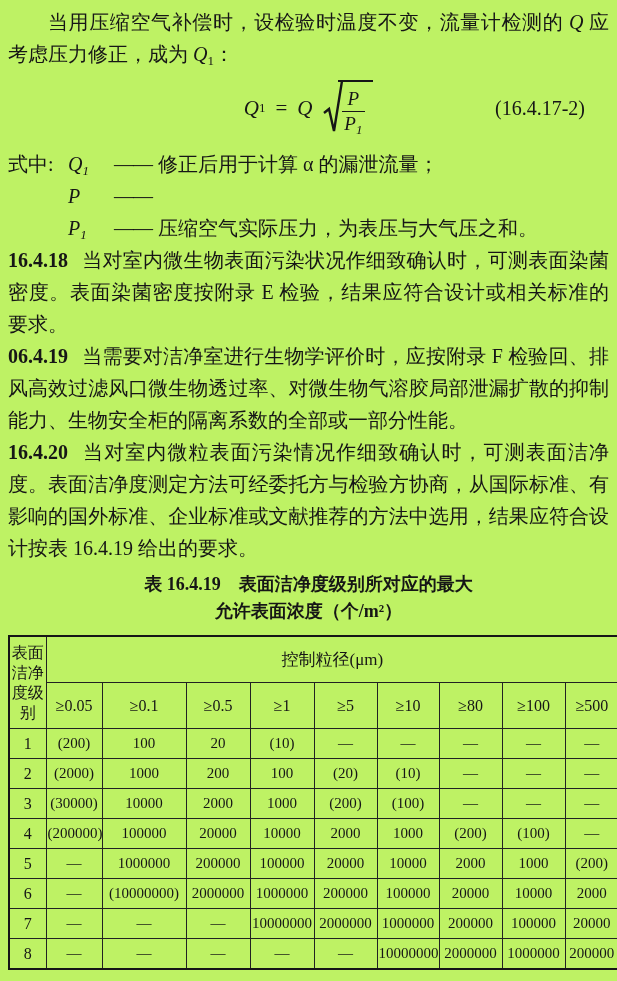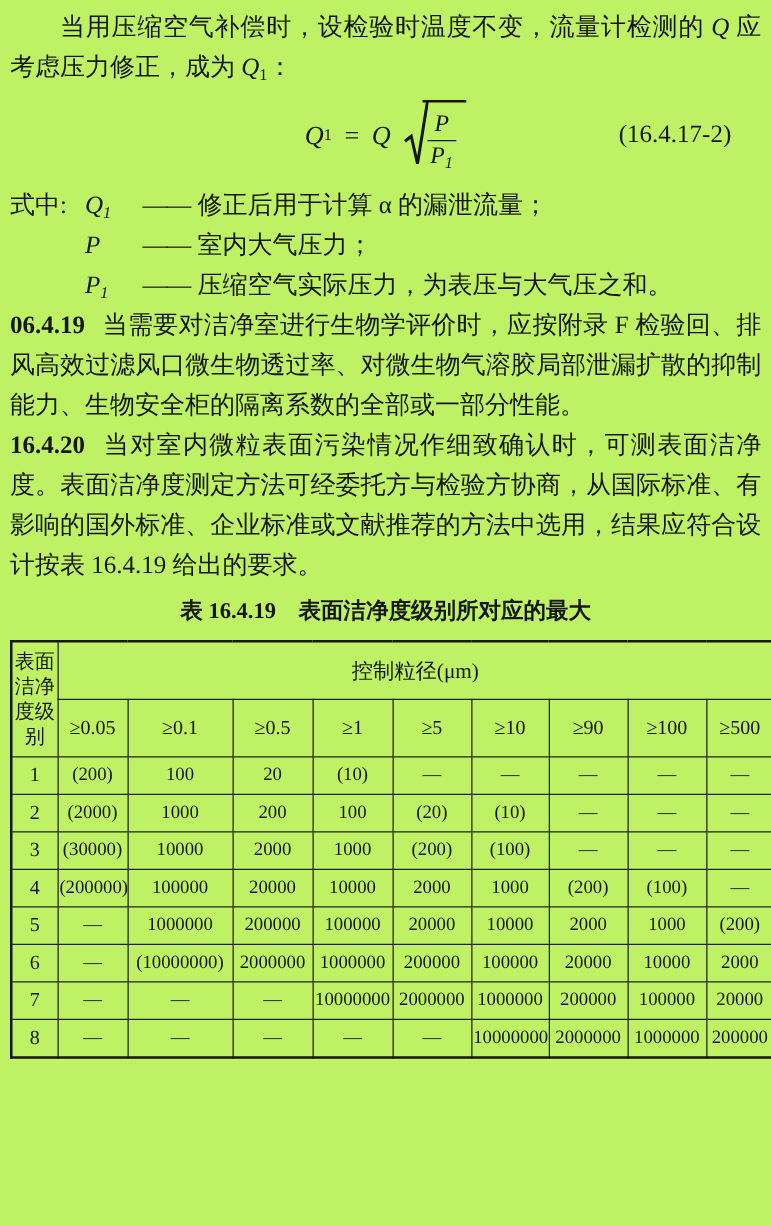--- a/index.html
+++ b/index.html
@@ -83,35 +83,36 @@
     <div class="def-row">
       <span class="def-lead">式中:</span>
       <span class="def-sym"><span>Q</span><sub>1</sub></span>
       <span class="def-dash">——</span>
       <span class="def-text">修正后用于计算 α 的漏泄流量；</span>
     </div>
     <div class="def-row">
       <span class="def-lead"></span>
       <span class="def-sym"><span>P</span><sub></sub></span>
       <span class="def-dash">——</span>
-      <span class="def-text">室内大气压力；</span>
     </div>
     <div class="def-row">
       <span class="def-lead"></span>
       <span class="def-sym"><span>P</span><sub>1</sub></span>
       <span class="def-dash">——</span>
       <span class="def-text">压缩空气实际压力，为表压与大气压之和。</span>
     </div>
   </div>
 
+  <p class="para section"><b class="sec-num">16.4.18</b><span>当对室内微生物表面污染状况作细致确认时，可测表面染菌密度。表面染菌密度按附录 E 检验，结果应符合设计或相关标准的要求。</span></p>
   <p class="para section"><b class="sec-num">06.4.19</b><span>当需要对洁净室进行生物学评价时，应按附录 F 检验回、排风高效过滤风口微生物透过率、对微生物气溶胶局部泄漏扩散的抑制能力、生物安全柜的隔离系数的全部或一部分性能。</span></p>
   <p class="para section"><b class="sec-num">16.4.20</b><span>当对室内微粒表面污染情况作细致确认时，可测表面洁净度。表面洁净度测定方法可经委托方与检验方协商，从国际标准、有影响的国外标准、企业标准或文献推荐的方法中选用，结果应符合设计按表 16.4.19 给出的要求。</span></p>
 
   <div class="tbl-title">
     <div>表 16.4.19　表面洁净度级别所对应的最大</div>
+    <div>允许表面浓度（个/m²）</div>
   </div>
 
   <table class="data-table">
     <colgroup>
       <col style="width:37px">
         <col style="width:56px">
         <col style="width:84px">
       <col style="width:64px">
         <col style="width:64px">
         <col style="width:63px">
@@ -125,21 +126,21 @@
         <th class="corner" rowspan="2">表面洁净度级别</th>
         <th class="span-h" colspan="9">控制粒径(μm)</th>
       </tr>
       <tr class="col-hdr" id="col-header-row">
           <th>≥0.05</th>
           <th>≥0.1</th>
           <th>≥0.5</th>
           <th>≥1</th>
           <th>≥5</th>
           <th>≥10</th>
-          <th>≥90</th>
+          <th>≥80</th>
           <th>≥100</th>
           <th>≥500</th>
         </tr>
     </thead>
     <tbody id="table-body">
         <tr>
           <td class="level-cell">1</td>
           <td>(200)</td>
           <td>100</td>
           <td>20</td>

